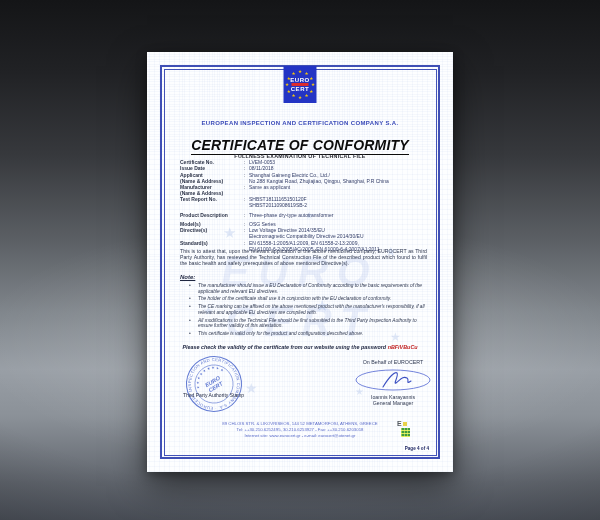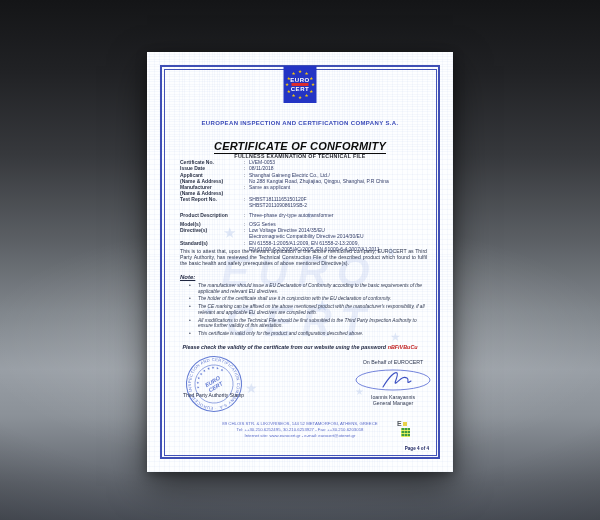--- a/index.html
+++ b/index.html
@@ -57,21 +57,21 @@
   .lstar:nth-of-type(11){ transform:rotate(300deg) translateY(-13px) rotate(-300deg); }
   .lstar:nth-of-type(12){ transform:rotate(330deg) translateY(-13px) rotate(-330deg); }
   .logo-text { position:absolute; left:0; right:0; top:50%; transform:translateY(-50%); text-align:center; }
   .logo-text .lt { color:#fff; font-weight:bold; font-size:6px; letter-spacing:0.6px; line-height:1.05; }
   .logo-bar { width:17px; height:2.3px; background:#dd2c2c; margin:0.6px auto; }
 
   .company { position:absolute; left:0; right:0; top:68px; text-align:center;
              font-size:6px; font-weight:bold; color:#3a4ab8; letter-spacing:0.35px; }
 
   .title-wrap { position:absolute; left:0; right:0; top:84px; text-align:center; }
-  .title { display:inline-block; font-size:11px; font-weight:bold; font-style:italic;
+  .title { display:inline-block; font-size:14px; font-weight:bold; font-style:italic;
            color:#0c0c0c; border-bottom:1.6px solid #0c0c0c; padding-bottom:0.5px; letter-spacing:0.2px; }
   .subtitle { position:absolute; left:0; right:0; top:101px; text-align:center;
               font-size:5.3px; font-weight:bold; color:#23252e; letter-spacing:0.3px; }
 
   
   .fields { position:absolute; left:33px; right:26px; top:108px; color:#2f3850; }
   .frow { display:flex; align-items:flex-start; font-size:5px; line-height:1.17; margin-bottom:0.6px; }
   .flabel { width:60px; flex:none; font-weight:bold; color:#2c3348; }
   .fcolon { width:9px; flex:none; text-align:center; color:#2c3348; }
   .fcolon::before { content:":"; }

